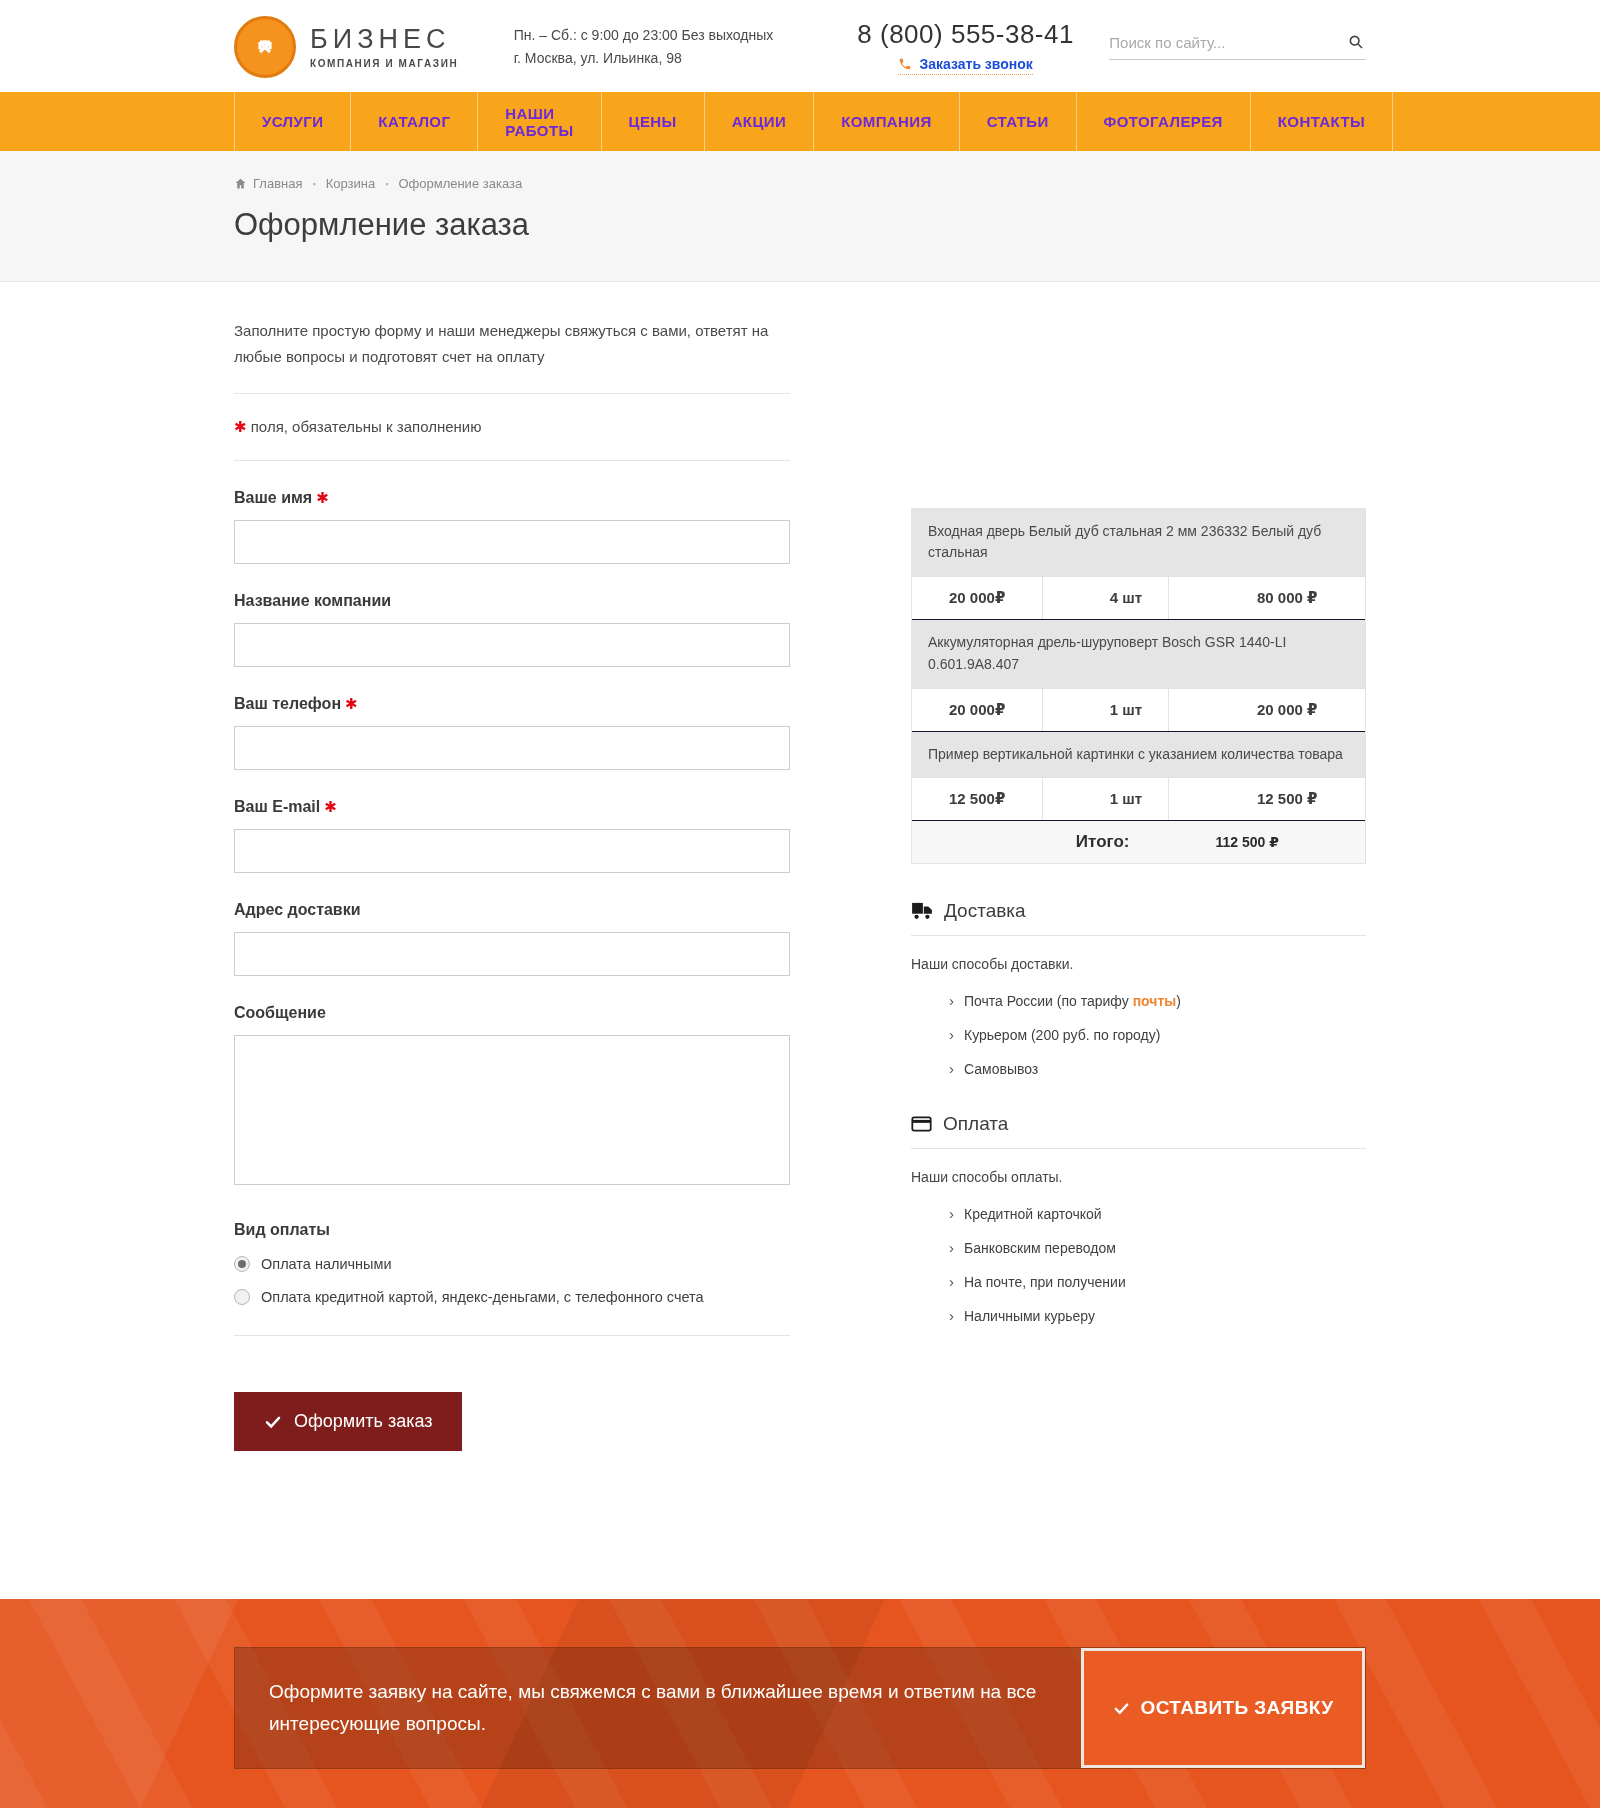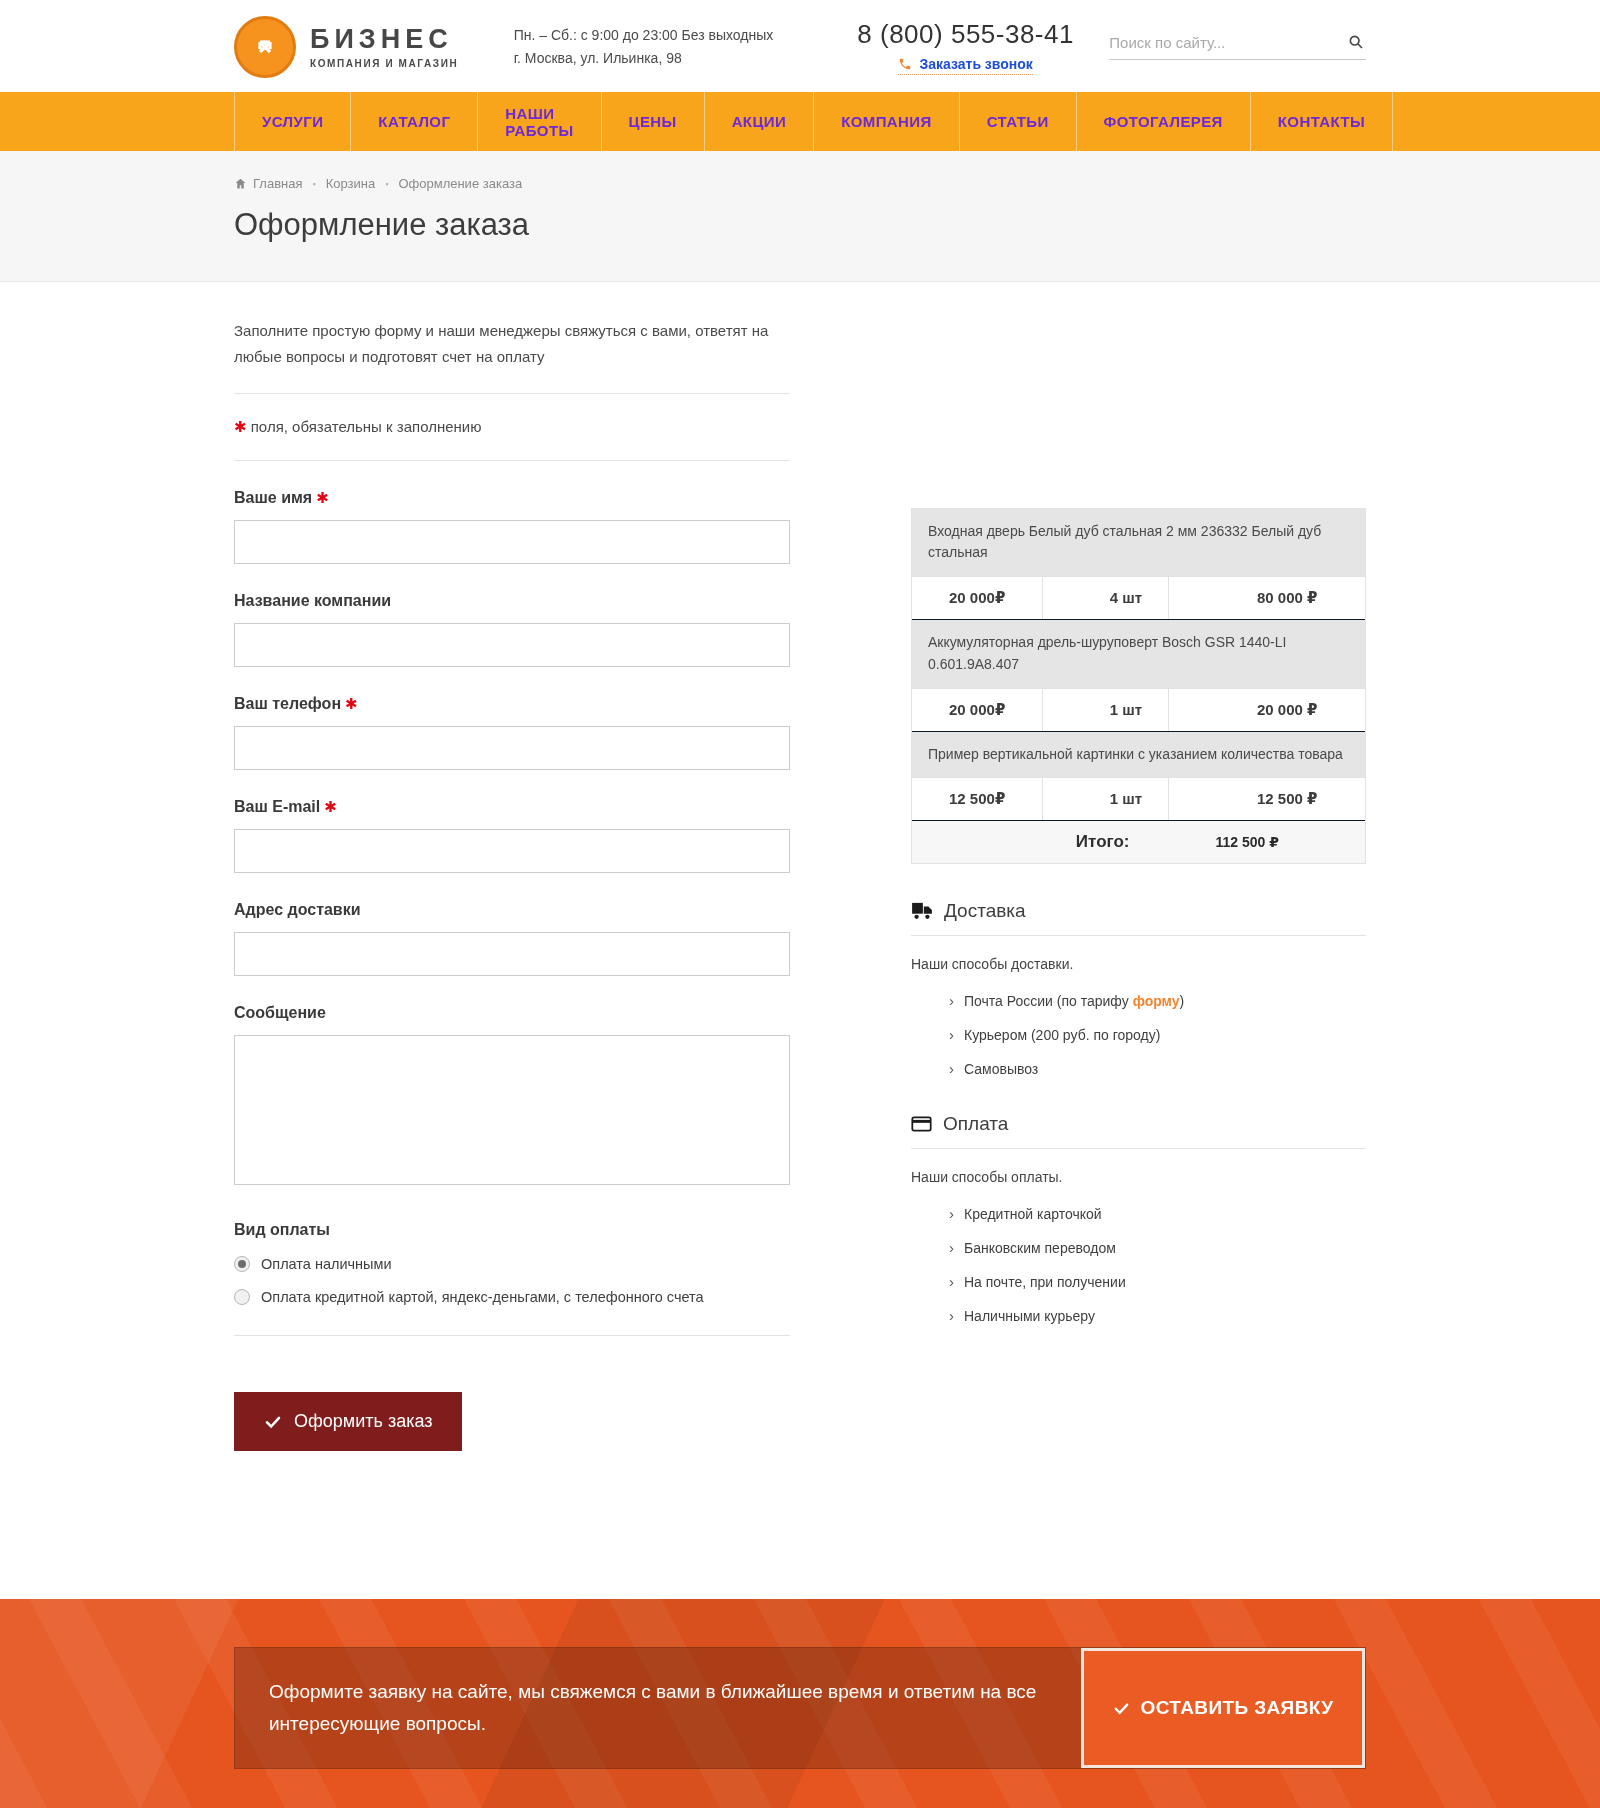--- a/index.html
+++ b/index.html
@@ -9,21 +9,21 @@
     font-family:"Liberation Sans","DejaVu Sans",sans-serif; color:#444;
   }
   .container { width:1132px; margin:0 auto; position:relative; }
 
   
   .tophead { padding:16px 0 14px; background:#fff; }
   .tophead .container { display:flex; align-items:center; }
   .logo { display:flex; align-items:center; gap:14px; width:292px; }
   .logo-badge { width:62px; height:62px; border-radius:50%; background:#f6921e;
     border:3px solid #e07c10; display:flex; align-items:center; justify-content:center; flex:0 0 62px;}
-  .logo-txt .t1 { font-size:27px; font-weight:bold; letter-spacing:5px; color:#474747; line-height:1.05;}
+  .logo-txt .t1 { font-size:27px; font-weight:normal; letter-spacing:5px; color:#474747; line-height:1.05;}
   .logo-txt .t2 { font-size:10px; font-weight:bold; letter-spacing:1.6px; color:#4a4a4a; margin-top:4px;}
   .sched { width:278px; font-size:14px; color:#4a4a4a; line-height:1.65; }
   .phoneblk { width:300px; text-align:center; margin-left:42px; }
   .phoneblk .num { font-size:26px; color:#333; letter-spacing:.5px; }
   .callback { display:inline-flex; align-items:center; gap:7px; margin-top:6px;
     color:#1d4ed8; font-size:14px; font-weight:bold; text-decoration:none;
     border-bottom:1px dotted #f0a060; padding-bottom:2px; cursor:pointer;}
   .searchblk { margin-left:auto; width:268px; position:relative; border-bottom:1px solid #c9c9c9; padding-bottom:7px;}
   .searchblk input { width:230px; border:none; outline:none; font-size:15px; color:#555;
     font-family:"Liberation Sans",sans-serif; background:transparent;}
@@ -284,21 +284,21 @@
               <path d="M14 5h5l4 4v4h-9z"></path>
             <circle cx="6" cy="16.5" r="2.4"></circle>
               <circle cx="18" cy="16.5" r="2.4"></circle>
           </svg>
           <span class="ttl">Доставка</span>
         </div>
         <hr class="div">
         <p class="side-intro">Наши способы доставки.</p>
         <ul class="side-list">
           <li>
-            <span class="chev">›</span><span>Почта России (по тарифу </span><a class="inline-link">форму</a><span>)</span>
+            <span class="chev">›</span><span>Почта России (по тарифу </span><a class="inline-link">почты</a><span>)</span>
           </li>
           <li>
             <span class="chev">›</span><span>Курьером (200 руб. по городу)</span>
           </li>
           <li>
             <span class="chev">›</span><span>Самовывоз</span>
           </li>
         </ul>
       </div>
 

